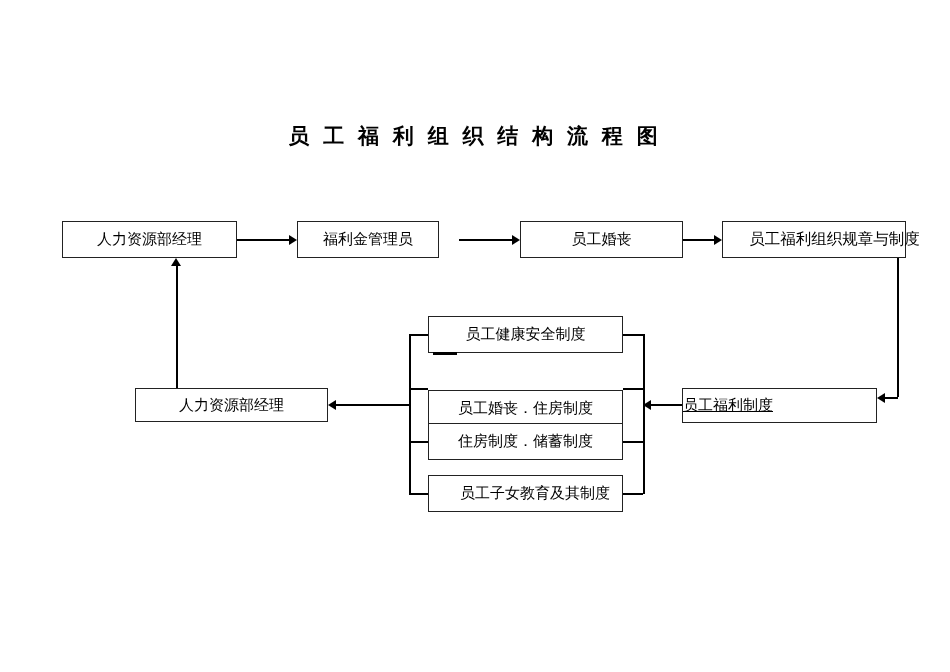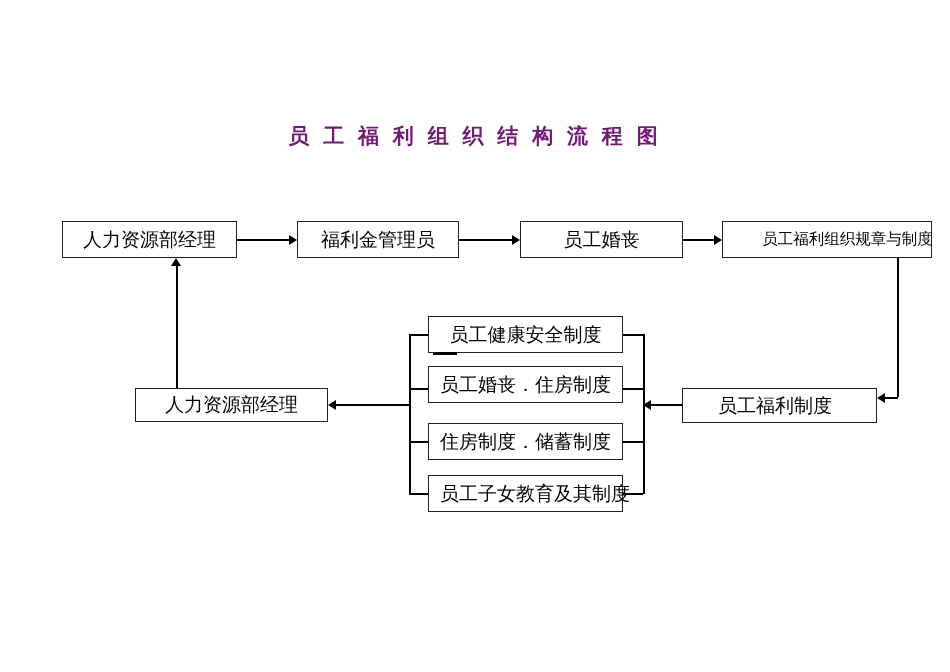--- a/index.html
+++ b/index.html
@@ -11,49 +11,49 @@
     color:#000;
     overflow:hidden;
   }
   #doc-title{
     position:absolute;
     left:0;top:122px;width:950px;
     text-align:center;
     font-size:21px;
     font-weight:bold;
     letter-spacing:4px;
-    color:#701a75;
+    color:#000000;
   }
   .node{
     position:absolute;
     box-sizing:border-box;
     border:1px solid #222222;
     background:#ffffff;
     display:flex;
     align-items:center;
     justify-content:center;
-    font-size:19px;
+    font-size:15px;
     white-space:nowrap;
   }
-  .node.align-left{justify-content:flex-start;padding-left:35px;}
+  .node.align-left{justify-content:flex-start;padding-left:0;text-decoration:underline;}
   .line{position:absolute;background:#000000;}
   .ah{position:absolute;width:0;height:0;}
   .ah-right{border-top:5px solid transparent;border-bottom:5px solid transparent;border-left:8px solid #000;}
   .ah-left{border-top:5px solid transparent;border-bottom:5px solid transparent;border-right:8px solid #000;}
   .ah-up{border-left:5px solid transparent;border-right:5px solid transparent;border-bottom:8px solid #000;}
 
   
   .n-hr      {left:62px;  top:221px; width:175px; height:37px;}
-  .n-fund    {left:297px; top:221px; width:162px; height:37px;}
+  .n-fund    {left:297px; top:221px; width:142px; height:37px;}
   .n-job     {left:520px; top:221px; width:163px; height:37px;}
-  .n-rules   {left:722px; top:221px; width:210px; height:37px; font-size:15.5px;padding-left:41px;}
+  .n-rules   {left:722px; top:221px; width:184px; height:37px; font-size:15.5px;padding-left:41px;}
   .n-welfare {left:682px; top:388px; width:195px; height:35px;}
   .n-forms   {left:135px; top:388px; width:193px; height:34px;}
   .n-health  {left:428px; top:316px; width:195px; height:37px;}
-  .n-marr    {left:428px; top:366px; width:195px; height:37px;}
+  .n-marr    {left:428px; top:390px; width:195px; height:37px;}
   .n-retire  {left:428px; top:423px; width:195px; height:37px;}
   .n-child   {left:428px; top:475px; width:195px; height:37px;padding-left:19px;}
 
   
   .c-h1      {left:237px; top:239px; width:53px;  height:1.5px;}
   .c-h1-ah   {left:289px; top:235px;}
   .c-h2      {left:459px; top:239px; width:53px;  height:1.5px;}
   .c-h2-ah   {left:512px; top:235px;}
   .c-h3      {left:683px; top:239px; width:31px;  height:1.5px;}
   .c-h3-ah   {left:714px; top:235px;}

